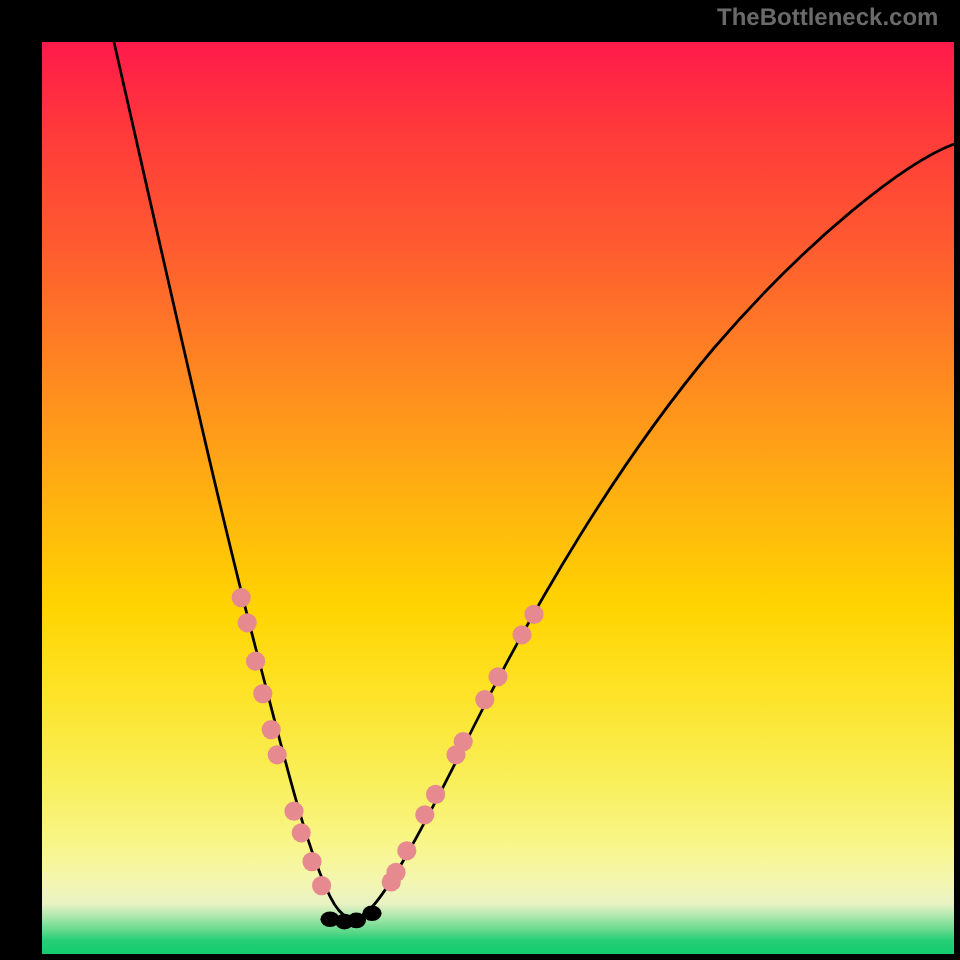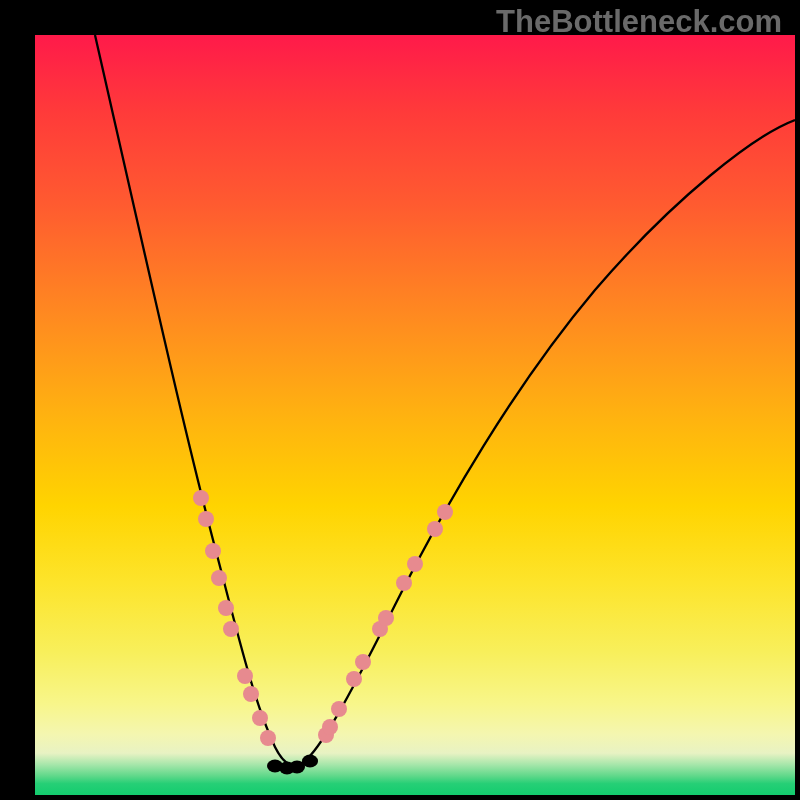--- a/index.html
+++ b/index.html
@@ -12,21 +12,21 @@
     overflow: hidden;
   }
   .container {
     position: relative;
     width: 800px;
     height: 800px;
     background: #000;
   }
   .watermark {
     font-weight: 600;
-    font-size: 31px;
+    font-size: 20px;
     position: absolute;
     color: #6a6a6a;
     right: 18px;
     top: 4px;
     z-index: 10;
   }
   .plot-area {
     background: linear-gradient(to bottom,
       #ff1a4a 0%,
       #ff3a3a 10%,

